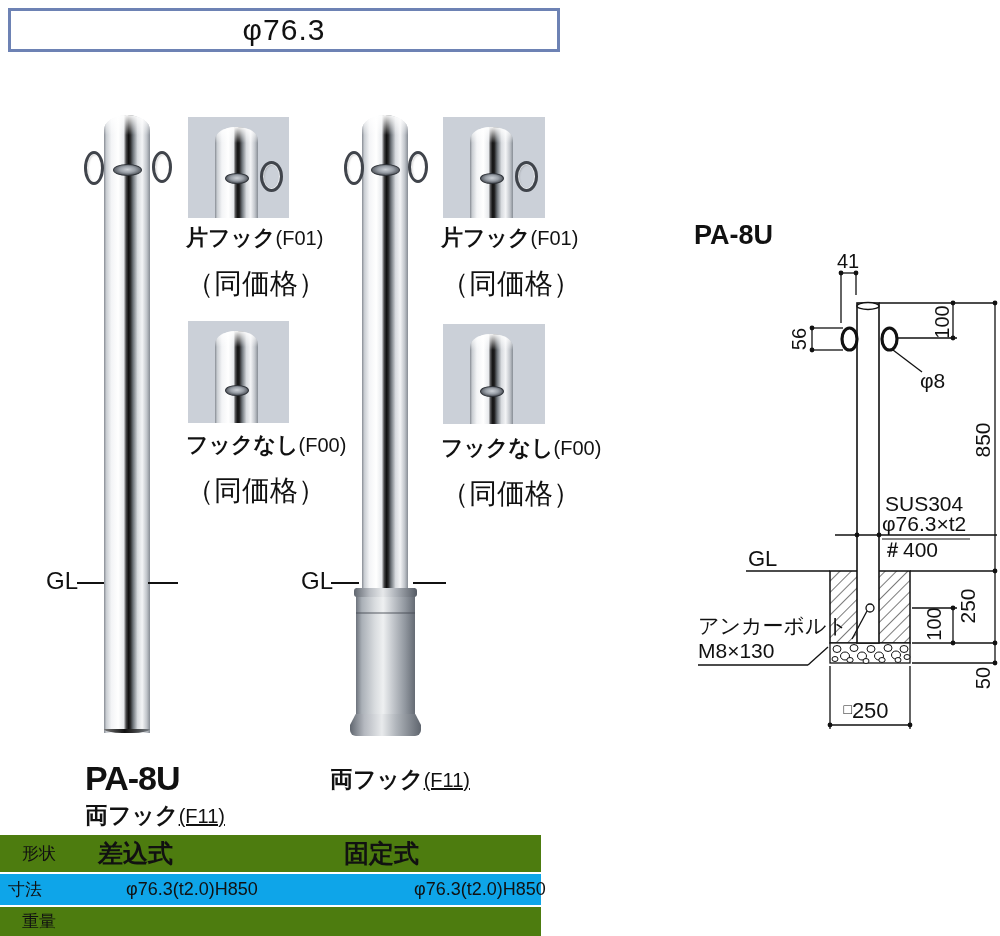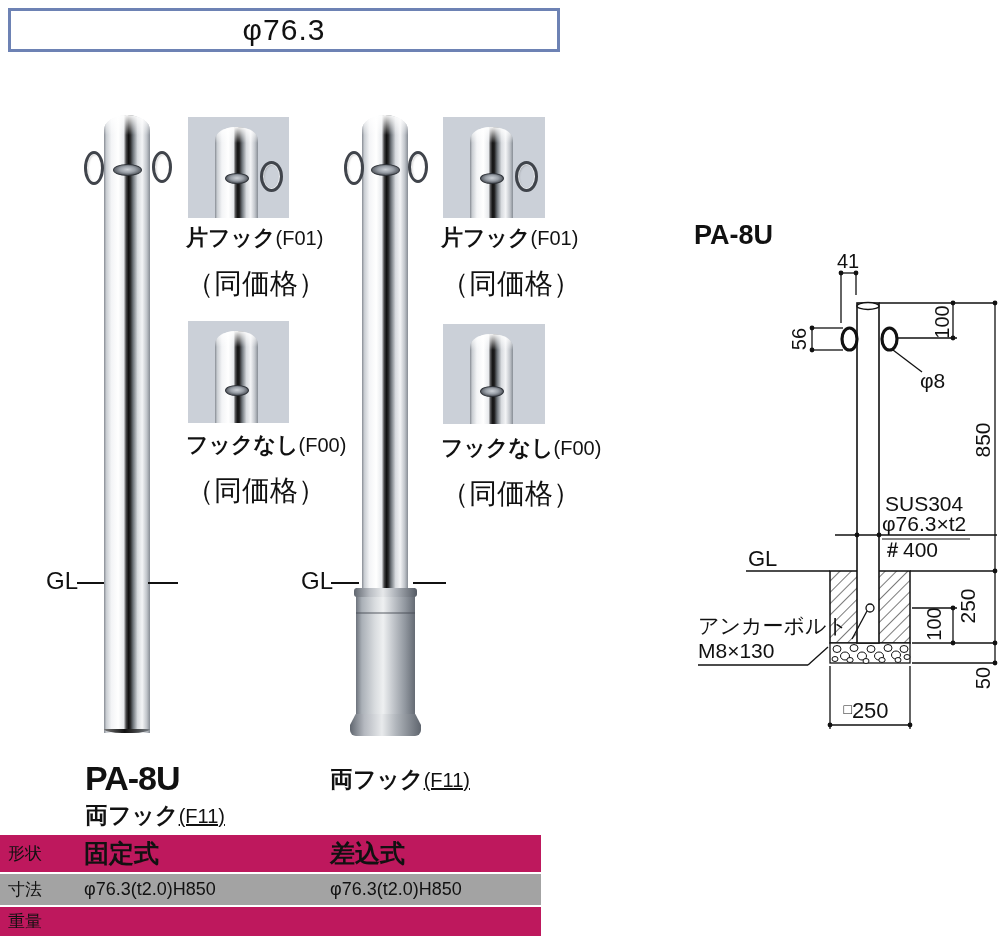--- a/index.html
+++ b/index.html
@@ -51,22 +51,22 @@
 
   
   .prod-model{font-weight:bold;font-size:34px;letter-spacing:-1px;line-height:36px;}
   .prod-hook{margin-top:4px;white-space:nowrap;}
   .ph-name{font-weight:bold;font-size:23px;}
   .ph-code{font-size:20px;text-decoration:underline;}
 
   
   .spec-table{left:0;top:835px;width:541px;}
   .spec-row{display:grid;grid-template-columns:84px 246px 1fr;align-items:center;}
-  .spec-row.dark{background:#be185d;}
-  .spec-row.light{background:#a3a3a3;}
+  .spec-row.dark{background:#4d7c0f;padding-left:14px;}
+  .spec-row.light{background:#0ea5e9;gap:42px;}
   .r1{height:37px;}
   .r2{height:31px;margin-top:2px;}
   .r3{height:29px;margin-top:2px;}
   .spec-label{padding-left:8px;font-size:17px;}
   .val-shape{font-weight:bold;font-size:25px;}
   .val-dim,.val-weight{font-size:18px;}
 
   
   .drawing-svg{left:680px;top:210px;}
   .drawing-svg text{font-family:"Liberation Sans","DejaVu Sans",sans-serif;fill:#111;}
@@ -143,22 +143,22 @@
     <div class="prod-model">PA-8U</div>
     <div class="prod-hook"><span class="ph-name">両フック</span><span class="ph-code">(F11)</span></div>
   </div>
   <div class="abs" style="left:330px;top:760px;">
     <div class="prod-hook"><span class="ph-name">両フック</span><span class="ph-code">(F11)</span></div>
   </div>
 
   <div class="abs spec-table">
     <div class="spec-row dark r1">
       <div class="spec-label">形状</div>
+      <div class="val-shape">差込式</div>
       <div class="val-shape">固定式</div>
-      <div class="val-shape">差込式</div>
     </div>
     <div class="spec-row light r2">
       <div class="spec-label">寸法</div>
       <div class="val-dim">φ76.3(t2.0)H850</div>
       <div class="val-dim">φ76.3(t2.0)H850</div>
     </div>
     <div class="spec-row dark r3">
       <div class="spec-label">重量</div>
     </div>
   </div>

